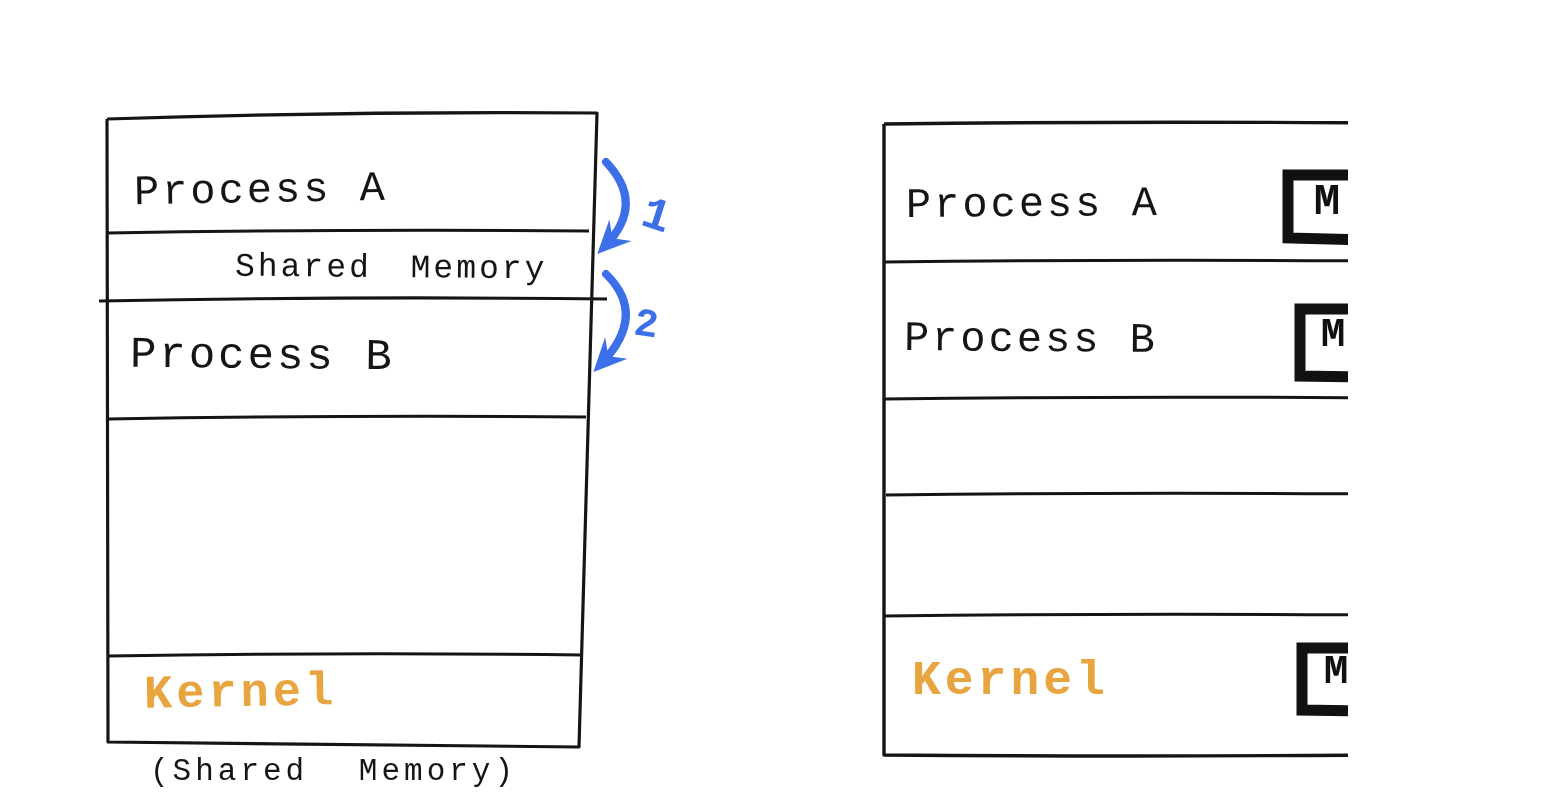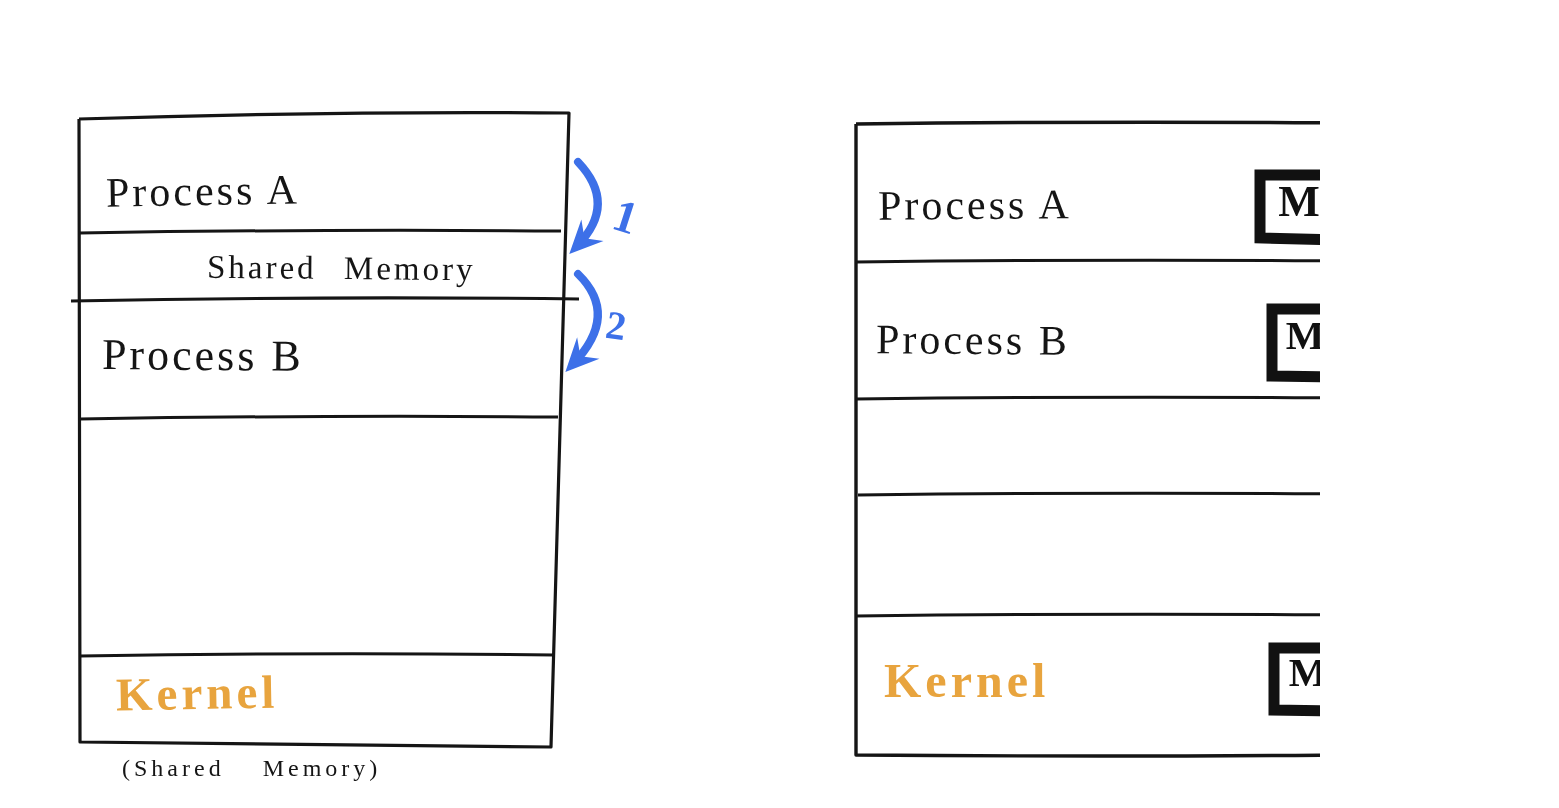--- a/index.html
+++ b/index.html
@@ -1,21 +1,22 @@
 <!DOCTYPE html>
 <html><head>
 <meta charset="utf-8">
 <style>
   html,body{margin:0;padding:0;background:#ffffff;}
   .stage{
     position:relative;
     width:1320px;height:808px;
     background:#ffffff;
     overflow:hidden;
-    font-family:Liberation Serif, serif;
+    font-family:Liberation Mono, monospace;
+    margin-left:28px;
   }
   .stage svg{position:absolute;left:0;top:0;}
   .label{
     position:absolute;
     color:#151515;
     white-space:nowrap;
     line-height:1;
     letter-spacing:3px;
   }
   .kernel{
@@ -85,21 +86,21 @@
   <span class="label" style="left:207px;top:252px;font-size:33px;word-spacing:16px;transform:rotate(0.5deg);">Shared Memory</span>
 
   <span class="label" style="left:102px;top:334px;font-size:44px;transform:rotate(0.5deg);">Process B</span>
 
   <span class="label kernel" style="left:116px;top:670px;font-size:47px;transform:rotate(-1deg);">Kernel</span>
 
   <span class="step" style="left:614px;top:194px;font-size:46px;transform:rotate(18deg);">1</span>
 
   <span class="step" style="left:606px;top:306px;font-size:40px;transform:rotate(8deg);">2</span>
 
-  <span class="caption" style="left:122px;top:756px;font-size:24px;">(Shared Memory)</span>
+  <span class="caption" style="left:122px;top:756px;font-size:31px;">(Shared Memory)</span>
 
   <span class="label" style="left:878px;top:184px;font-size:42px;transform:rotate(-0.5deg);">Process A</span>
 
   <span class="label" style="left:876px;top:319px;font-size:42px;transform:rotate(0.5deg);">Process B</span>
 
   <span class="label kernel" style="left:884px;top:657px;font-size:48px;">Kernel</span>
 
   <span class="mlabel" style="left:1266px;top:180px;width:66px;font-size:44px;">M</span>
 
   <span class="mlabel" style="left:1276px;top:315px;width:58px;font-size:41px;">M</span>

